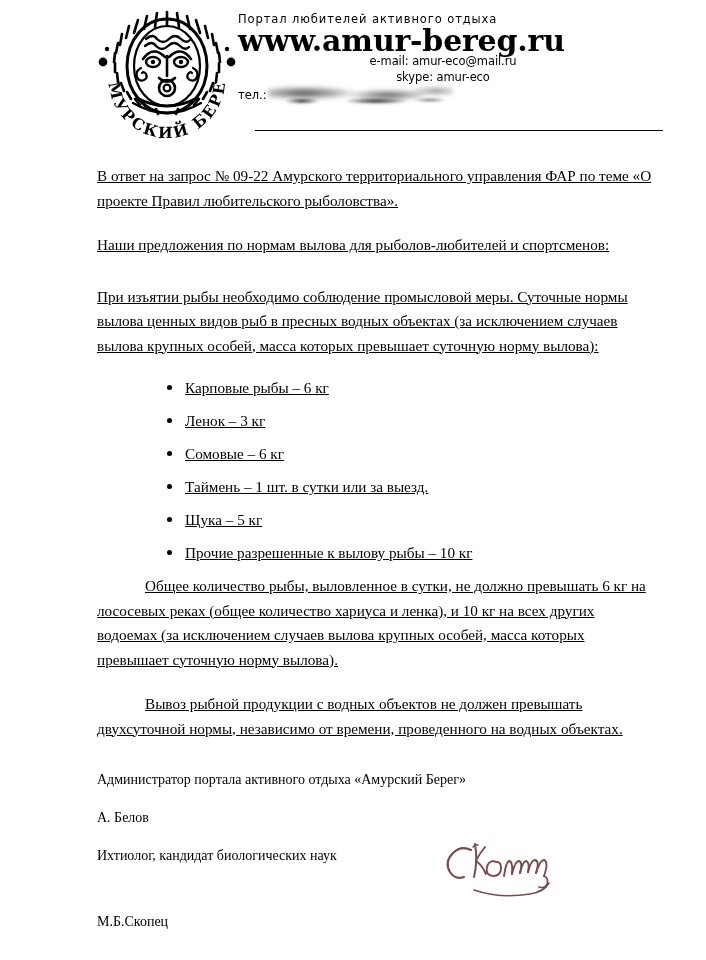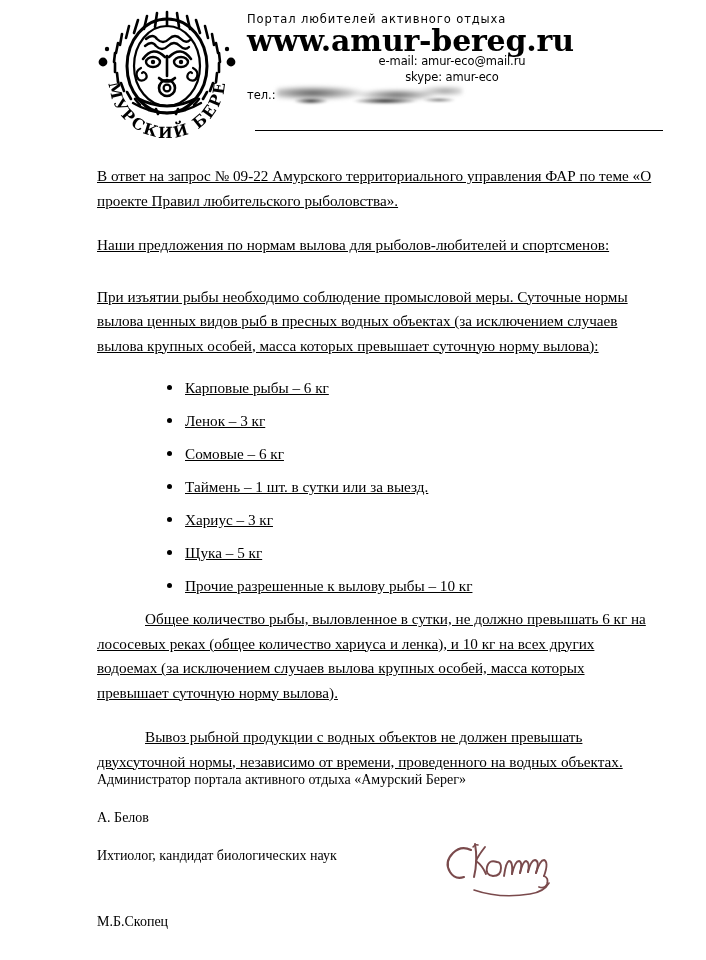--- a/index.html
+++ b/index.html
@@ -31,21 +31,21 @@
     position: absolute;
     left: 93px;
     top: 6px;
     width: 148px;
     height: 142px;
   }
   .logo svg { display: block; }
 
   .masthead {
     position: absolute;
-    left: 247px;
+    left: 238px;
     top: 12px;
     width: 410px;
   }
   .mh-line {
     font-family: "DejaVu Sans", "Liberation Sans", sans-serif;
     color: #000;
     white-space: nowrap;
   }
   .mh-tagline-top {
     font-size: 11.5px;
@@ -302,24 +302,20 @@
       <li>
         <span class="bullet"></span>
         <span>Сомовые – 6 кг</span>
       </li>
       <li>
         <span class="bullet"></span>
         <span>Таймень – 1 шт. в сутки или за выезд.</span>
       </li>
       <li>
         <span class="bullet"></span>
-        <span>Хариус – 3 кг</span>
-      </li>
-      <li>
-        <span class="bullet"></span>
         <span>Щука – 5 кг</span>
       </li>
       <li>
         <span class="bullet"></span>
         <span>Прочие разрешенные к вылову рыбы – 10 кг</span>
       </li>
     </ul>
 
     <p class="para indent">Общее количество рыбы, выловленное в сутки, не должно превышать 6 кг на лососевых реках (общее количество хариуса и ленка), и 10 кг на всех других водоемах (за исключением случаев вылова крупных особей, масса которых превышает суточную норму вылова).</p>
 

